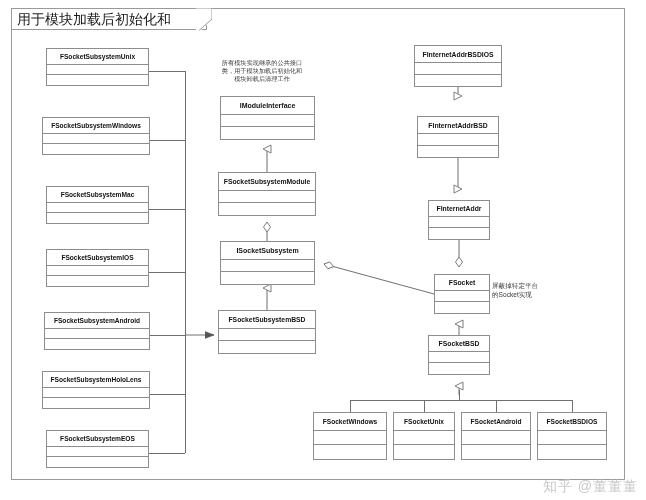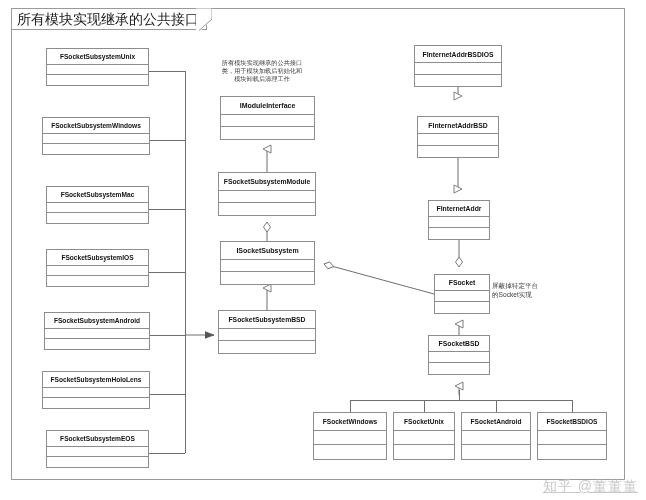--- a/index.html
+++ b/index.html
@@ -95,30 +95,29 @@
   }
   
   .watermark {
     position: absolute;
     right: 8px;
     bottom: 4px;
     font-size: 14px;
     color: #c9c9c9;
     white-space: nowrap;
     letter-spacing: 1px;
-    text-decoration: underline;
   }
 </style>
 </head>
 <body>
 
 <div id="canvas">
 
   <div class="frame-box"></div>
-  <div class="frame-title">所有模块实现继承的公共接口</div>
+  <div class="frame-title">用于模块加载后初始化和</div>
   <svg class="frame-title-corner" viewBox="0 0 16 23">
     <path d="M0 0 L16 0 L16 12 L4 23 L0 23" fill="#ffffff" stroke="none"></path>
     <path d="M0 0 L16 0 L16 11 L3 22.5" fill="none" stroke="#9a9a9a" stroke-width="1"></path>
   </svg>
 
   <svg id="svg-layer" viewBox="0 0 646 500">
     <defs>
       <marker id="tri" markerWidth="12" markerHeight="12" refX="5" refY="5" orient="auto" markerUnits="userSpaceOnUse">
         <path d="M1 9 L5 1 L9 9 Z" fill="#ffffff" stroke="#6f6f6f" stroke-width="0.9"></path>
       </marker>

